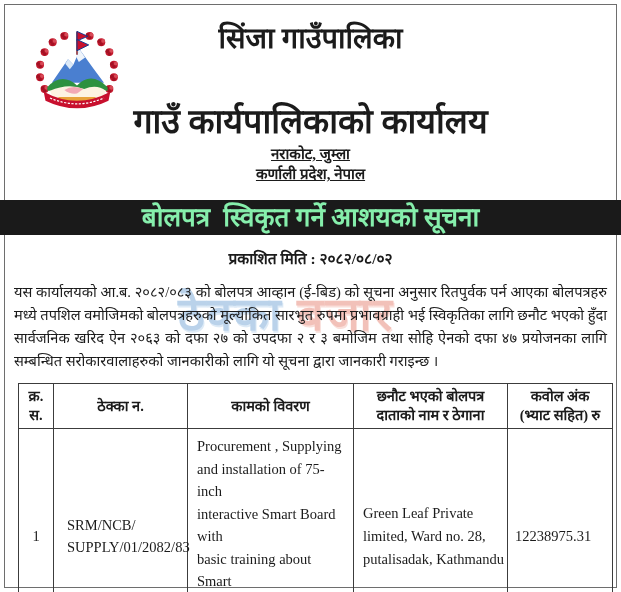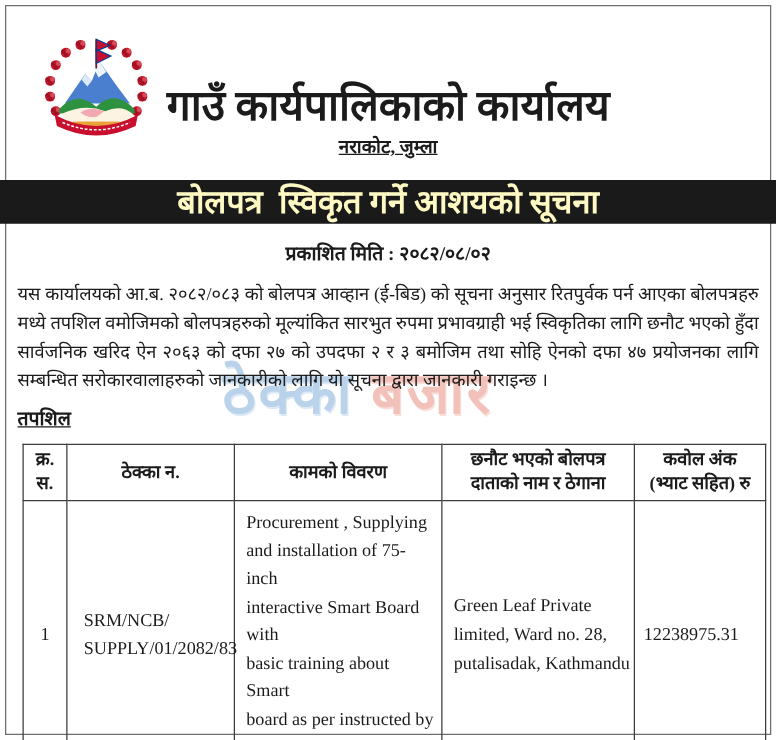--- a/index.html
+++ b/index.html
@@ -19,21 +19,21 @@
   .logo{
     position:absolute;left:32px;top:26px;width:90px;height:90px;z-index:3;
   }
   .header{position:relative;z-index:2;text-align:center;padding-top:20px;}
   .title1{font-size:29px;line-height:36px;font-weight:bold;}
   .title2{font-size:34px;line-height:44px;font-weight:bold;margin-top:44px;}
   .addr{font-size:15px;line-height:20px;font-weight:bold;text-decoration:underline;}
   .banner{
     position:relative;z-index:4;
     margin-top:16px;height:35px;line-height:35px;
-    background:#1a1a1a;color:#fef9c3;
+    background:#1a1a1a;color:#86efac;
     text-align:center;font-size:26px;font-weight:bold;
     white-space:pre;
   }
   .pubdate{
     position:relative;z-index:2;
     margin-top:12px;text-align:center;
     font-size:15.5px;font-weight:bold;
   }
   .content{position:relative;z-index:2;padding:0 14px;}
   .para{
@@ -124,31 +124,32 @@
       <line x1="50" y1="6" x2="50" y2="32" stroke="#7a1520" stroke-width="1.6"></line>
       <path d="M50,6 L62,11.5 L50,16.5 Z" fill="#c8102e" stroke="#003893" stroke-width="1"></path>
       <path d="M50,15 L63,21 L50,27.5 Z" fill="#c8102e" stroke="#003893" stroke-width="1"></path>
 
       <path d="M13,73 Q50,93 87,73 L85,83 Q50,100 15,83 Z" fill="#c8102e"></path>
       <path d="M20,80 Q50,93 80,80" fill="none" stroke="#ffffff" stroke-width="1.3" stroke-dasharray="2.5 1.6"></path>
     </svg>
   </div>
 
   <div class="header">
+    <div class="title1">सिंजा गाउँपालिका</div>
     <div class="title2">गाउँ कार्यपालिकाको कार्यालय</div>
     <div class="addr">नराकोट, जुम्ला</div>
+    <div class="addr">कर्णाली प्रदेश, नेपाल</div>
   </div>
 
   <div class="banner">बोलपत्र  स्विकृत गर्ने आशयको सूचना</div>
 
   <div class="pubdate">प्रकाशित मिति : २०८२/०८/०२</div>
 
   <div class="content">
     <div class="para">यस कार्यालयको आ.ब. २०८२/०८३ को बोलपत्र आव्हान (ई-बिड) को सूचना अनुसार रितपुर्वक पर्न आएका बोलपत्रहरु  मध्ये तपशिल वमोजिमको बोलपत्रहरुको मूल्यांकित सारभुत रुपमा प्रभावग्राही भई स्विकृतिका लागि छनौट भएको हुँदा सार्वजनिक खरिद ऐन २०६३ को दफा २७ को उपदफा २ र ३ बमोजिम तथा सोहि ऐनको दफा ४७ प्रयोजनका लागि सम्बन्धित सरोकारवालाहरुको  जानकारीको लागि यो सूचना द्वारा जानकारी गराइन्छ ।</div>
-    <div><span class="tapasil">तपशिल</span></div>
 
     <table class="tender">
       <colgroup>
         <col style="width:35px">
           <col style="width:134px">
           <col style="width:166px">
           <col style="width:154px">
           <col style="width:105px">
       </colgroup>
       <thead>

